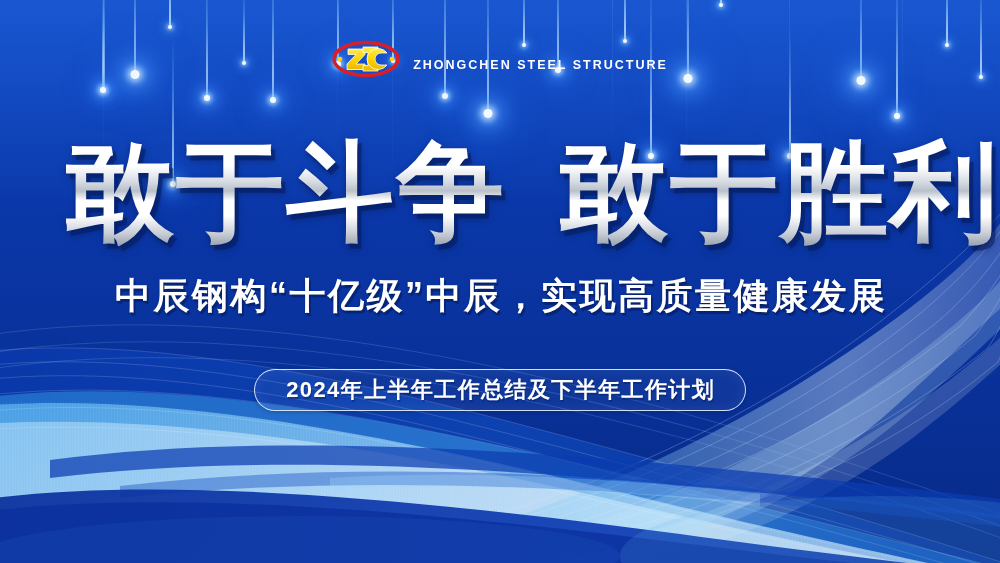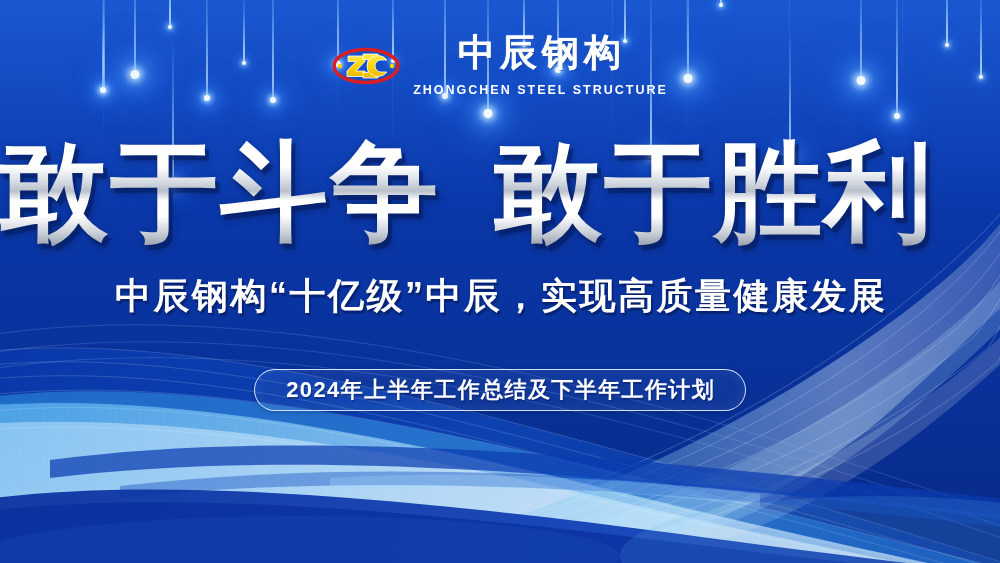--- a/index.html
+++ b/index.html
@@ -61,21 +61,21 @@
   }
   #logo-en{
     margin-top:12px;
     font-size:12.5px; font-weight:bold; color:#ffffff;
     letter-spacing:2.0px; text-indent:2px; white-space:nowrap;
   }
 
   
   #title{
     position:absolute; left:0; right:0; top:138px;
-    text-align:left; white-space:nowrap;
+    text-align:right; white-space:nowrap;
     font-size:108px; font-weight:bold; line-height:1.0;
     letter-spacing:2px;
     font-family:"Liberation Sans","DejaVu Sans",sans-serif;
   }
   #title .seg{
     display:inline-block;
     background:linear-gradient(180deg,
       #ffffff 0%, #ffffff 26%,
       #d8dde4 40%, #b9c0ca 49%,
       #ffffff 58%, #ffffff 72%,
@@ -373,21 +373,20 @@
 
           <path d="M 32 30 L 66 30 L 66 41 L 48 60 L 66 60 L 66 71 L 30 71 L 30 60 L 48 41 L 32 41 Z" fill="url(#beamG)" stroke="#ffffff" stroke-width="1.6" stroke-linejoin="round"></path>
 
           <path d="M 62 26 L 92 26 L 92 37 L 82 37 L 82 63 L 92 63 L 92 74 L 62 74 L 62 63 L 72 63 L 72 37 L 62 37 Z" fill="url(#beamG)" stroke="#ffffff" stroke-width="1.6" stroke-linejoin="round"></path>
 
           <path d="M 124 38 A 22 21 0 1 0 124 62 L 112 62 A 11 11 0 1 1 112 38 Z" transform="translate(-14,0)" fill="url(#beamG)" stroke="#ffffff" stroke-width="1.6" stroke-linejoin="round"></path>
         </svg>
       </div>
 
       <div id="logo-words">
-        <div id="logo-cn">中辰钢构</div>
         <div id="logo-en">ZHONGCHEN STEEL STRUCTURE</div>
       </div>
     </div>
 
     <div id="title">
       <span class="seg">敢于斗争</span><span class="gap"></span><span class="seg">敢于胜利</span>
     </div>
 
     <div id="subtitle">中辰钢构“十亿级”中辰，实现高质量健康发展</div>
 

